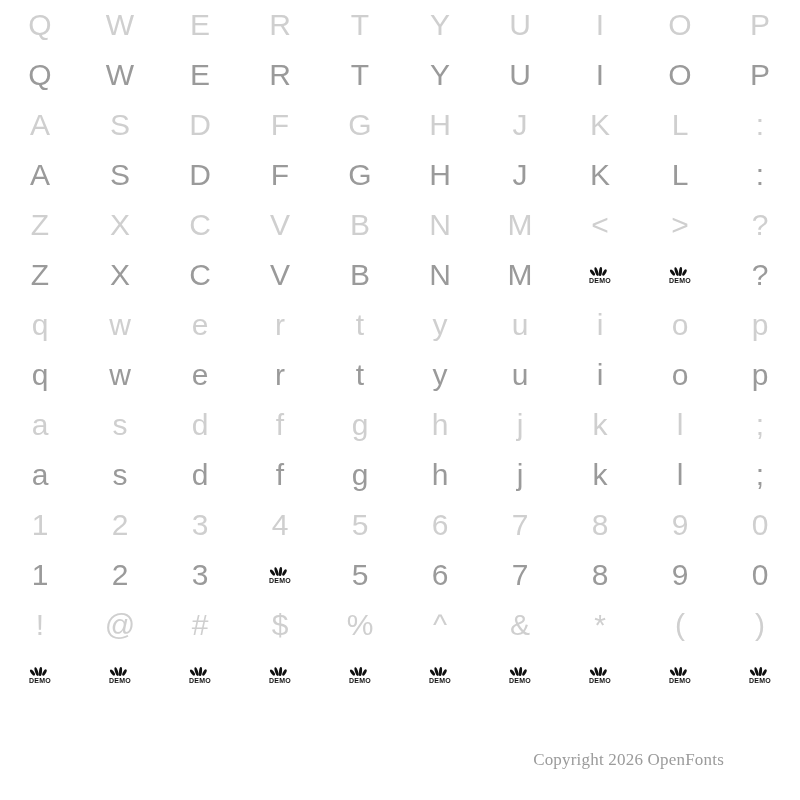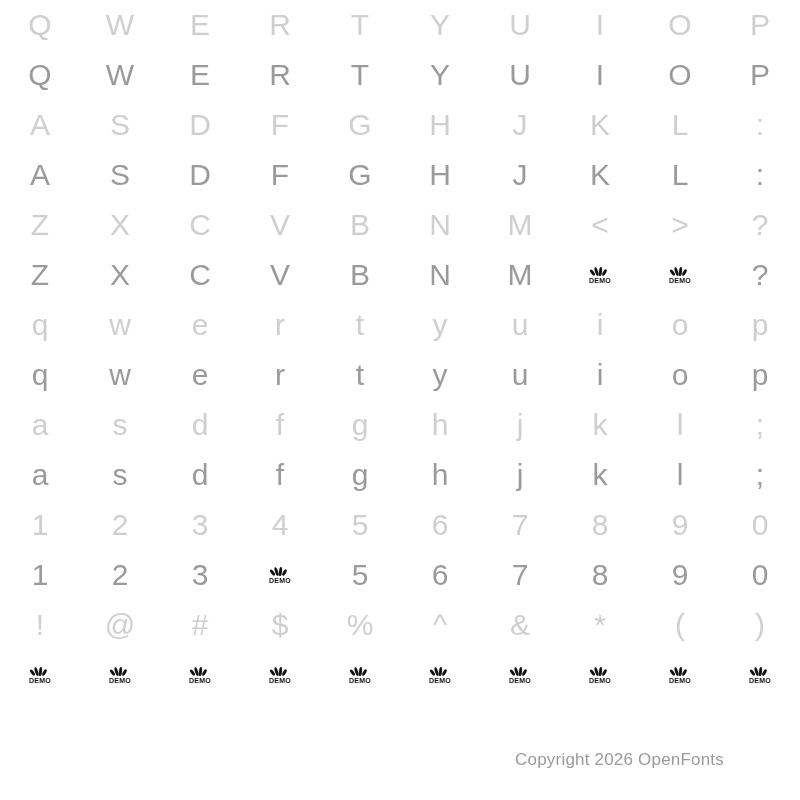--- a/index.html
+++ b/index.html
@@ -79,21 +79,21 @@
     color: #111;
     margin-top: 1px;
     font-family: "Liberation Sans", sans-serif;
   }
   .footer {
     position: absolute;
     right: 76px;
     bottom: 30px;
     font-size: 17px;
     color: #9b9b9b;
-    font-family: Liberation Sans, sans-serif;
+    font-family: Liberation Serif, serif;
     letter-spacing: 0.2px;
   }
 </style>
 </head>
 <body>
 
 <div class="sheet">
   <div class="grid" id="glyph-grid">
       <div class="cell light">Q</div>
       <div class="cell light">W</div>

